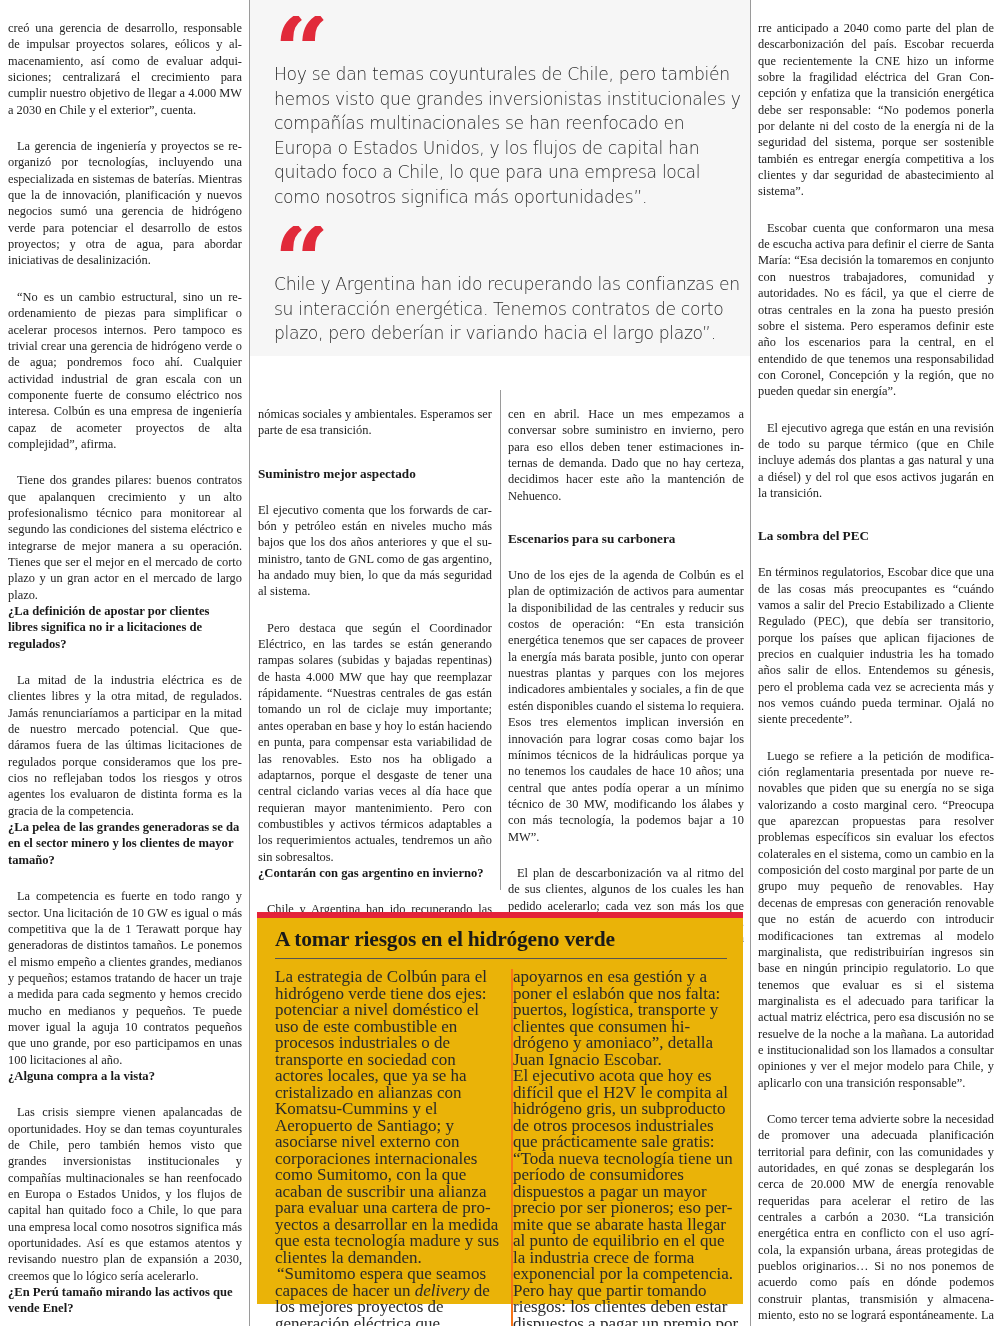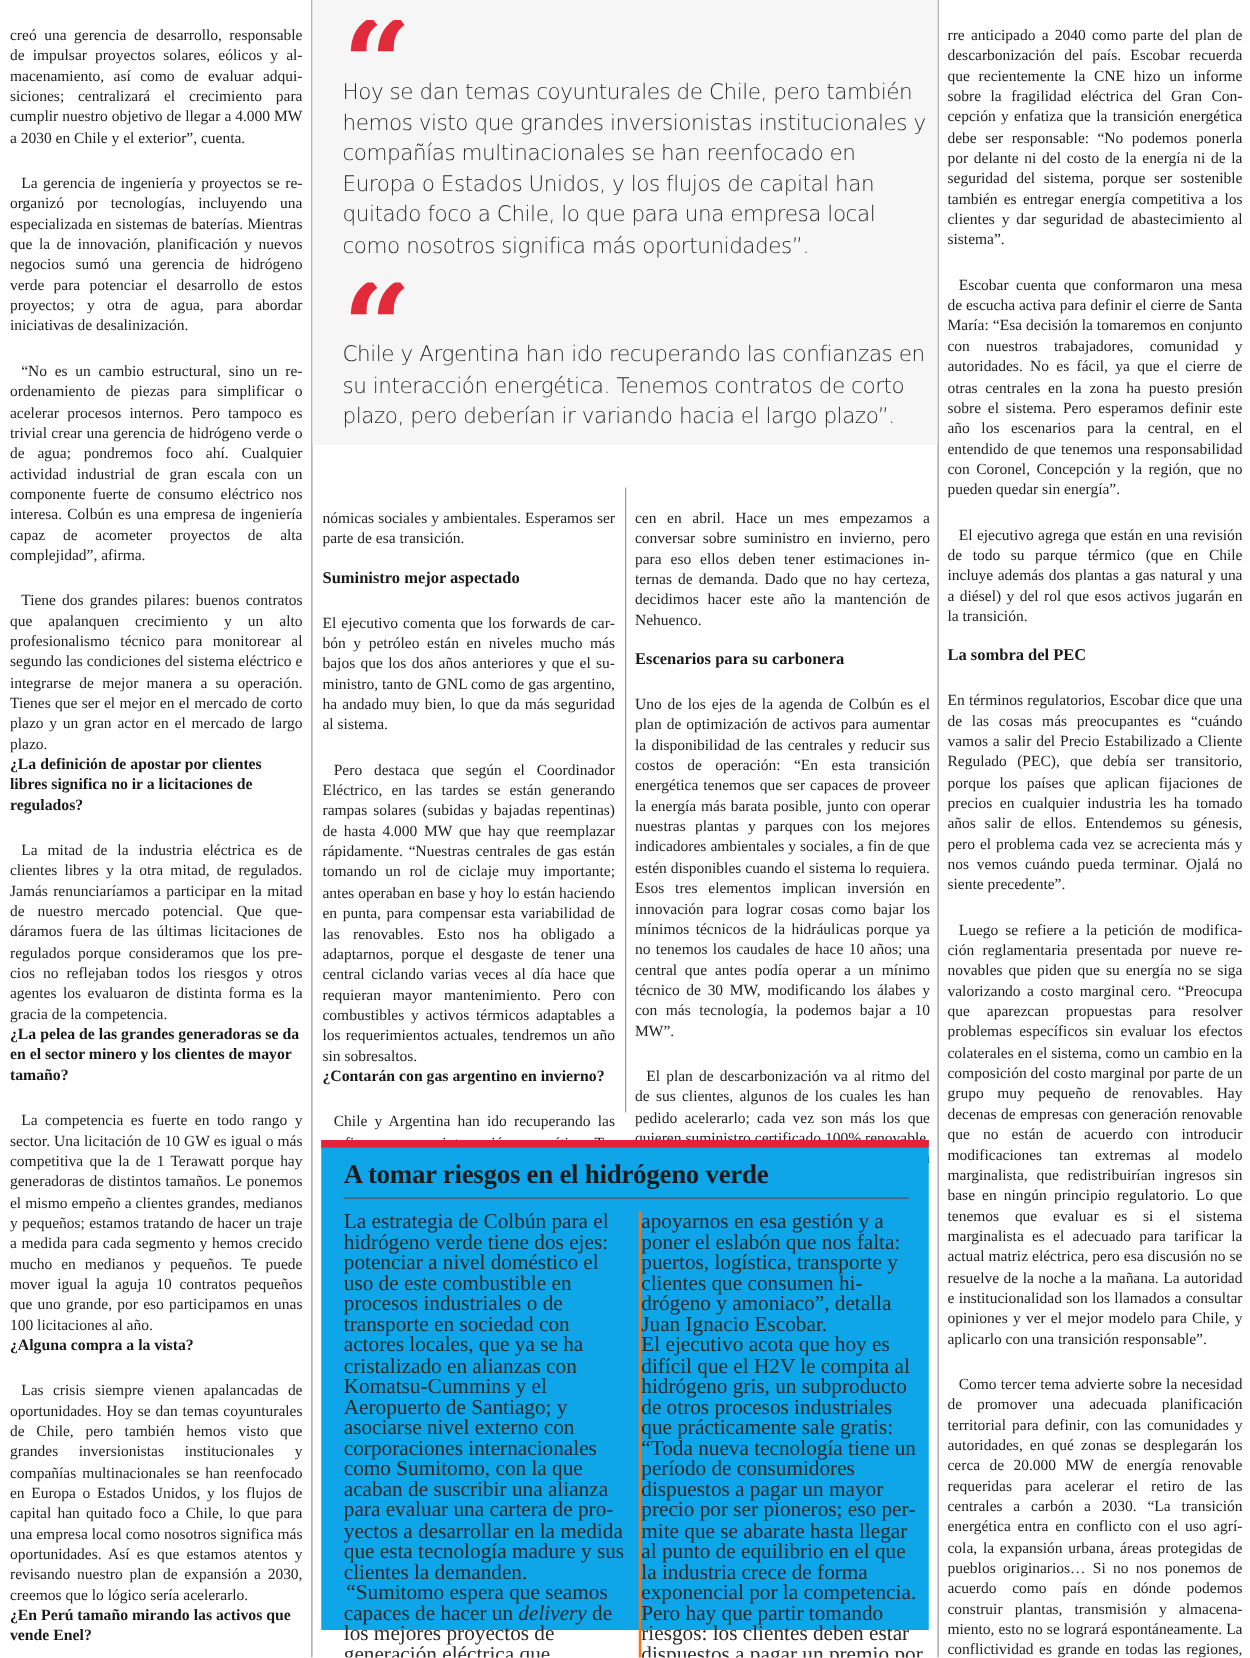--- a/index.html
+++ b/index.html
@@ -3,37 +3,37 @@
 <meta charset="utf-8">
 <style>
   * { box-sizing: border-box; margin: 0; padding: 0; }
   html, body { width: 1000px; height: 1326px; background: #ffffff; overflow: hidden; }
   body { position: relative; font-family: "Liberation Serif", "DejaVu Serif", serif; color: #222; }
 
   .col { position: absolute; top: 0; font-size: 12.4px; line-height: 16.35px; text-align: justify; hyphens: manual; }
   .col p { text-indent: 9px; margin-top: 20px; }
   .col p.noindent { text-indent: 0; }
   .col h3.q { font-weight: bold; font-size: 12.6px; line-height: 16.35px; text-align: left; color: #1a1a1a; }
-  .col h3.sub { font-weight: bold; font-size: 13.2px; line-height: 17px; margin-top: 14px; text-align: left; color: #1a1a1a; }
+  .col h3.sub { font-weight: bold; font-size: 13.2px; line-height: 17px; margin-top: 26px; text-align: left; color: #1a1a1a; }
   .rule-v { position: absolute; width: 1px; background: #9a9a9a; }
 
   #col1 { left: 8px; width: 234px; }
   #col4 { left: 758px; width: 236px; }
 
   
   #quotes { position: absolute; left: 250px; top: 0; width: 500px; height: 356px; background: #f6f6f6; }
   .pull { position: absolute; left: 24px; width: 470px; font-family: "DejaVu Sans", "Liberation Sans", sans-serif; font-weight: 300; font-size: 17.2px; line-height: 24.6px; color: #2a2a2a; letter-spacing: -0.35px; }
   .qmark { position: absolute; left: 24px; width: 52px; height: 40px; color: #e12a3a; font-family: "DejaVu Serif", serif; font-weight: bold; font-size: 96px; line-height: 96px; overflow: hidden; }
   .qmark span { display: block; margin-top: -12px; letter-spacing: -6px; }
 
   #col2 { left: 258px; top: 386px; width: 234px; }
   #col3 { left: 508px; top: 386px; width: 236px; }
 
   
-  #h2box { position: absolute; left: 257px; top: 912px; width: 486px; height: 392px; background: #0ea5e9; }
+  #h2box { position: absolute; left: 257px; top: 912px; width: 486px; height: 392px; background: #eab308; }
   #h2box .redbar { position: absolute; left: 0; top: 0; width: 100%; height: 6px; background: #e4233a; }
   #h2box h2 { position: absolute; left: 18px; top: 14px; font-family: "Liberation Serif", serif; font-weight: bold; font-size: 21.5px; line-height: 26px; color: #1a1a1a; letter-spacing: -0.2px; }
   #h2box .hrule { position: absolute; left: 18px; top: 46px; width: 452px; height: 1px; background: #555; }
   #h2box .bcol { position: absolute; top: 57px; font-size: 17px; line-height: 16.5px; color: #2a2a2a; text-align: left; }
   #h2-left { left: 18px; width: 226px; }
   #h2-right { left: 254px; width: 228px; padding-left: 0; border-left: 2px solid #f97316; }
   .bcol p.ind { text-indent: 2px; }
   em { font-style: italic; }
   .endmark { display: inline-block; width: 9px; height: 9px; border-radius: 50%; background: #111; vertical-align: middle; margin-left: 2px; position: relative; }
   .endmark::after { content: ""; position: absolute; left: 3px; top: 2px; width: 3px; height: 4px; background: #fff; border-radius: 1px; }

